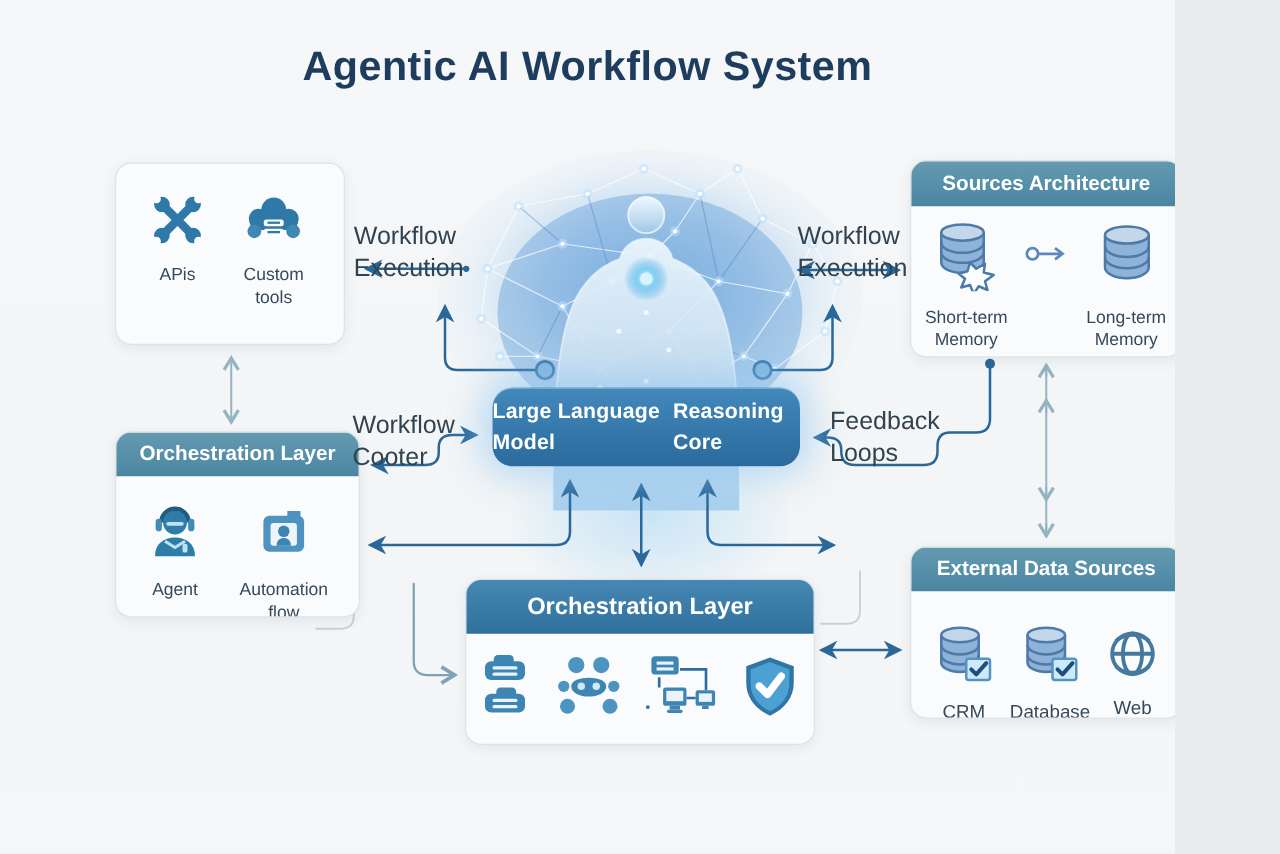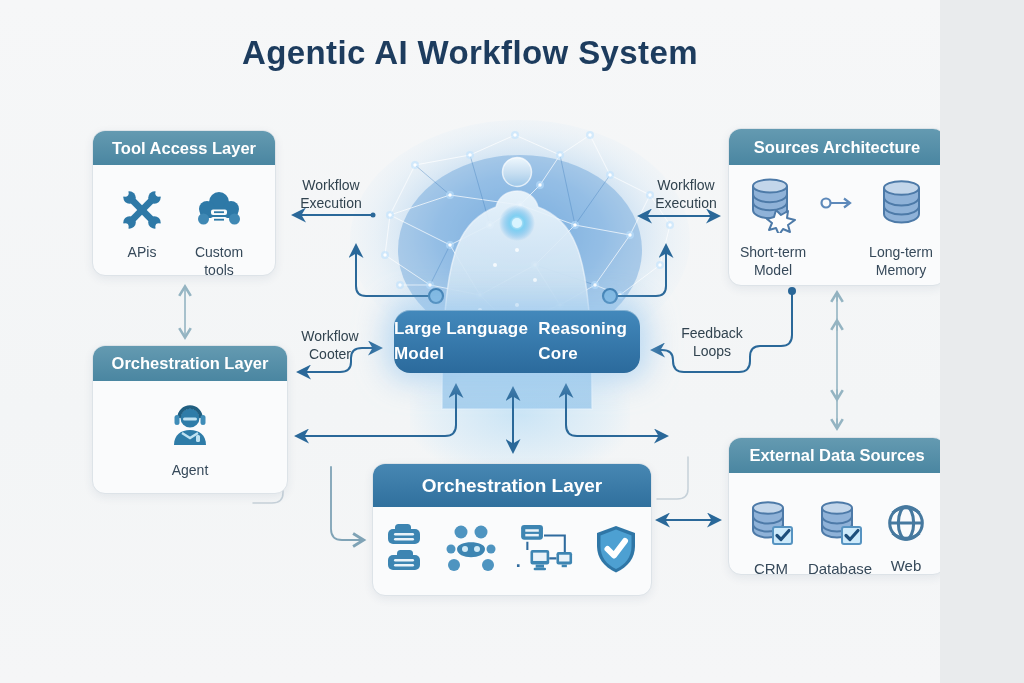--- a/index.html
+++ b/index.html
@@ -20,21 +20,21 @@
   .item{display:flex;flex-direction:column;align-items:center;}
   .item-label{font-size:14px;color:#36495a;font-weight:500;text-align:center;
         line-height:1.25;margin-top:7px;}
   
   #llm-core{left:394px;top:310px;width:246px;height:63px;border-radius:16px;
         background:linear-gradient(180deg,#4389bc 0%,#2b6a9c 100%);
         box-shadow:0 0 30px 8px rgba(150,200,240,.65), inset 0 1px 0 rgba(255,255,255,.35);
         display:flex;flex-direction:row;justify-content:center;align-items:center;
         color:#fff;font-size:17px;font-weight:600;line-height:1.45;letter-spacing:.2px;}
   
-  .conn-label{font-size:14px;color:#31434f;font-weight:500;text-align:center;line-height:1.3;}
+  .conn-label{font-size:20px;color:#31434f;font-weight:500;line-height:1.3;}
   
   .header-blue{background:linear-gradient(180deg,#4787b3 0%,#30709d 100%);height:43px;font-size:19px;}
   .glow{pointer-events:none;}
 </style>
 </head>
 <body>
 
 <div id="stage">
 
   <svg class="abs glow" style="left:330px;top:95px" width="380" height="330" viewBox="0 0 380 330">
@@ -183,21 +183,20 @@
     </g>
     <g>
       <circle cx="436" cy="296" r="7" fill="#7db6e0" stroke="#3879ad" stroke-width="2.2"></circle>
       <circle cx="610" cy="296" r="7" fill="#7db6e0" stroke="#3879ad" stroke-width="2.2"></circle>
     </g>
   </svg>
 
   <div id="title" class="abs">Agentic AI Workflow System</div>
 
   <div class="card abs" style="left:92px;top:130px;width:182px;height:144px">
-    <div class="card-header">Tool Access Layer</div>
     <div class="card-body" style="gap:6px">
       <div class="item" style="width:64px">
         <span>
           <svg width="46" height="46" viewBox="0 0 48 48">
             <g stroke="#2e79a7" stroke-width="7" stroke-linecap="round">
               <line x1="13" y1="13" x2="35" y2="35"></line>
                 <line x1="35" y1="13" x2="13" y2="35"></line>
             </g>
             <g fill="#2e79a7">
               <circle cx="11" cy="11" r="6.5"></circle>
@@ -243,21 +242,21 @@
       <div class="item" style="width:88px">
         <span>
           <svg width="62" height="60" viewBox="0 0 60 60">
             <path d="M10,13 v24 c0,4.6 7.6,8.2 17,8.2 s17,-3.6 17,-8.2 v-24" fill="#8fb2d8" stroke="#4d7aa8" stroke-width="2"></path>
             <ellipse cx="27" cy="13" rx="17" ry="6.5" fill="#c3d6ea" stroke="#4d7aa8" stroke-width="2"></ellipse>
             <path d="M10,21 c0,4.6 7.6,8.2 17,8.2 s17,-3.6 17,-8.2" fill="none" stroke="#4d7aa8" stroke-width="2"></path>
             <path d="M10,29 c0,4.6 7.6,8.2 17,8.2 s17,-3.6 17,-8.2" fill="none" stroke="#4d7aa8" stroke-width="2"></path>
             <path d="M33,37 l5,5 7,-4 -1,7 8,2 -7,5 2,7 -7,-3 -4,6 -3,-7 -7,2 3,-7 -5,-4 7,-2 z" fill="#fdfdfd" stroke="#4d7aa8" stroke-width="2" stroke-linejoin="round"></path>
           </svg>
         </span>
-        <span class="item-label" style="width:80px">Short-term Model</span>
+        <span class="item-label" style="width:80px">Short-term Memory</span>
       </div>
       <span style="margin-top:22px">
         <svg width="36" height="16" viewBox="0 0 36 16">
           <circle cx="7" cy="8" r="4.5" fill="none" stroke="#5d89ba" stroke-width="2.2"></circle>
           <line x1="12" y1="8" x2="29" y2="8" stroke="#5d89ba" stroke-width="2.2"></line>
           <path d="M25,3.5 L31,8 L25,12.5" fill="none" stroke="#5d89ba" stroke-width="2.2"></path>
         </svg>
       </span>
       <div class="item" style="width:88px">
         <span>
@@ -283,20 +282,32 @@
             <circle cx="24" cy="15" r="9.5" fill="#2e7ca8"></circle>
             <path d="M13,15 a11,11 0 0 1 22,0" fill="none" stroke="#205e80" stroke-width="3.5"></path>
             <rect x="8.5" y="12" width="5" height="10" rx="2.5" fill="#3e8cb8"></rect>
             <rect x="34.5" y="12" width="5" height="10" rx="2.5" fill="#3e8cb8"></rect>
             <rect x="17" y="14.5" width="14" height="3" rx="1.5" fill="#bfe2f2"></rect>
             <path d="M16,30 l8,5 8,-5" stroke="#bfe2f2" stroke-width="2.5" fill="none"></path>
             <rect x="30" y="32" width="4" height="7" rx="1.5" fill="#bfe2f2"></rect>
           </svg>
         </span>
         <span class="item-label">Agent</span>
+      </div>
+      <div class="item" style="width:92px">
+        <span>
+          <svg width="46" height="48" viewBox="0 0 48 48">
+            <path d="M27,5 h11 v7 h-11 z" fill="#4e94c0"></path>
+            <rect x="7" y="9" width="34" height="30" rx="5" fill="#4e94c0"></rect>
+            <rect x="13" y="15" width="22" height="19" rx="2.5" fill="#eef5fa"></rect>
+            <circle cx="24" cy="22" r="4.8" fill="#3c86b4"></circle>
+            <path d="M18,34 c0,-4.5 3,-6.5 6,-6.5 s6,2 6,6.5 z" fill="#3c86b4"></path>
+          </svg>
+        </span>
+        <span class="item-label">Automation flow</span>
       </div>
     </div>
   </div>
 
   <div id="llm-core" class="abs">
     <span>Large Language Model</span>
     <span>Reasoning Core</span>
   </div>
 
   <div class="card abs" style="left:372px;top:463px;width:278px;height:131px">

